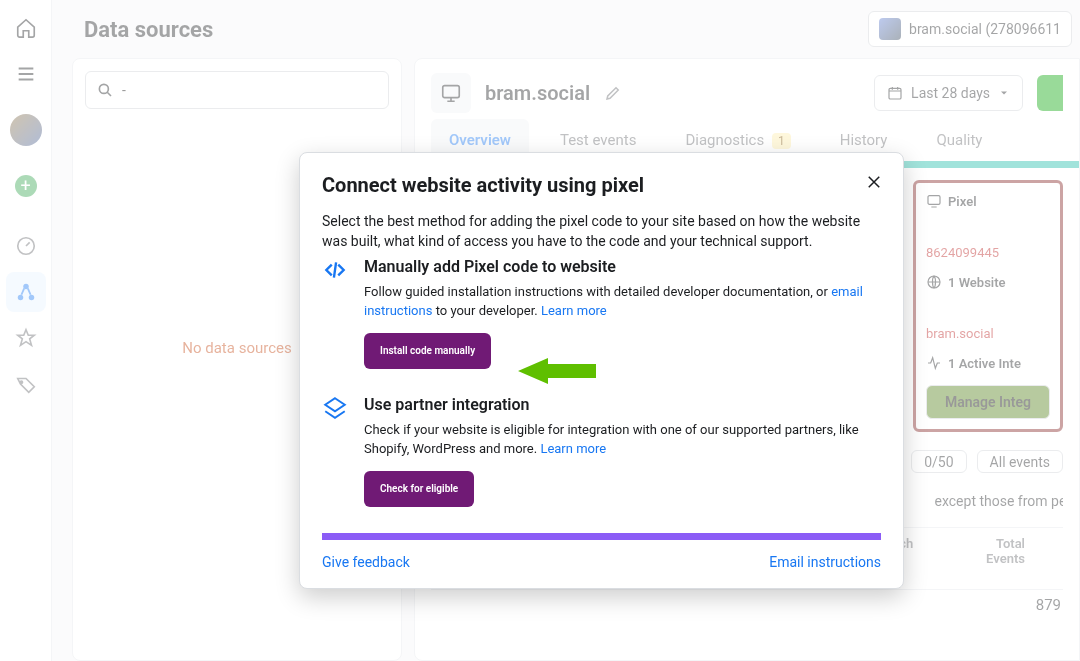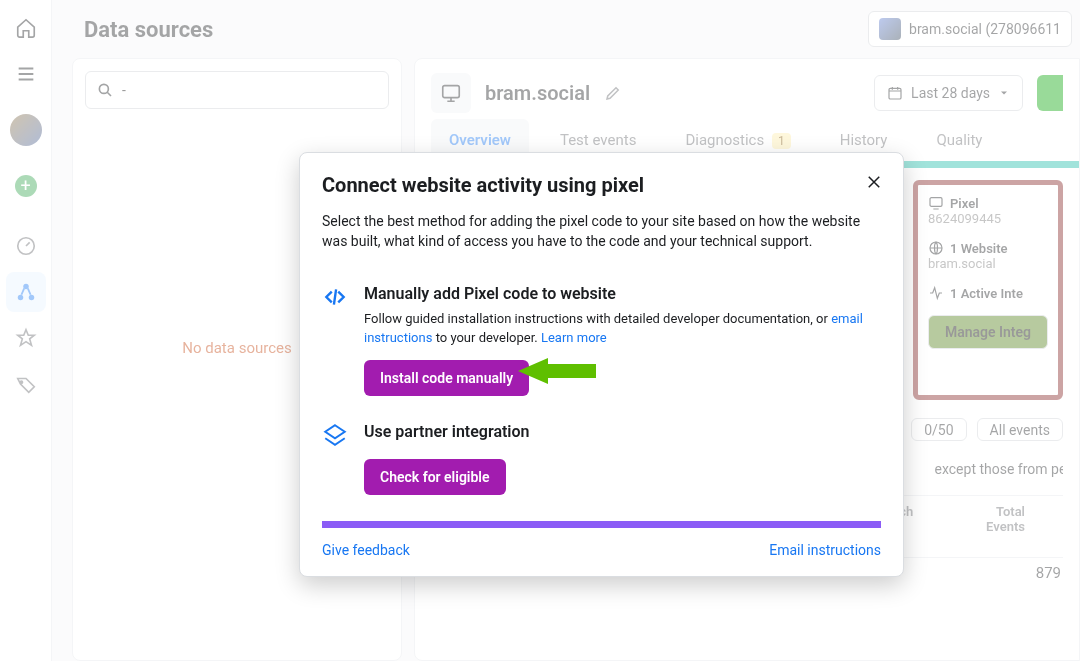--- a/index.html
+++ b/index.html
@@ -206,28 +206,28 @@
   .chart-card {
     flex:1;
     border:1px solid #e4e6eb;
     border-radius:6px;
     padding:10px;
     height:220px;
     position:relative;
   }
   .side-card {
     width:150px;
-    border:5px solid #7f1d1d;
+    border:3px solid #7f1d1d;
     border-radius:6px;
     padding:10px;
     font-size:13px;
   }
   .side-card .row { margin-bottom:14px;}
   .side-card .hd { font-weight:600; display:flex;align-items:center;gap:6px;}
-  .side-card .sub { color:#737373; }
+  .side-card .sub { color:#b91c1c;margin-top:36px; }
   .manage-btn {
     border:1px solid #ccd0d5;
     border-radius:6px;
     background:#4d7c0f;
     width:100%;
     height:34px;
     font-size:14px;
     font-weight:600;
     cursor:pointer;
   }
@@ -318,45 +318,45 @@
     width:30px;height:30px;
     display:flex;align-items:center;justify-content:center;
     cursor:pointer;
     border-radius:50%;
   }
   .modal-close svg{width:18px;height:18px;}
   .modal-desc {
     font-size:14px;
     line-height:1.45;
     color:#1c1e21;
-    margin-bottom: 32px;
+    margin-bottom: 5px;
   }
   .method {
     display:flex;
     gap:14px;
     margin-bottom: 26px;
   }
   .method-icon {
     width:28px;flex:0 0 28px;
     color:#1877f2;
   }
   .method-icon svg{width:26px;height:26px;}
   .method-body{flex:1;}
   .method-title{font-size:16px;font-weight:600;margin-bottom:6px;}
   .method-text{font-size:13px;line-height:1.5;color:#1c1e21;}
   .link {color:#1877f2;cursor:pointer;}
   .primary-btn {
     margin-top:12px;
-    background:#a21caf;
+    background:#701a75;
     color:#fff;
     border:none;
     height:36px;
     padding:0 16px;
     border-radius:6px;
-    font-size:14px;
+    font-size:10px;
     font-weight:600;
     cursor:pointer;
   }
   .arrow {
     position:absolute;
     left:518px;top:354px;
     width:78px;height:34px;
   }
   .modal-footer {
     display:flex;
@@ -574,20 +574,23 @@
   </div>
 
   <div class="method">
     <div class="method-icon">
       <svg viewBox="0 0 24 24" fill="none" stroke="#1877f2" stroke-width="1.8">
           <path d="M12 3l9 6-9 6-9-6 9-6zM3 15l9 6 9-6"></path>
         </svg>
     </div>
     <div class="method-body">
       <div class="method-title">Use partner integration</div>
+      <div class="method-text">
+        <span>Check if your website is eligible for integration with one of our supported partners, like Shopify, WordPress and more. </span><span class="link">Learn more</span>
+      </div>
       <button class="primary-btn">Check for eligible</button>
     </div>
   </div>
 
   <div class="modal-footer">
     <a class="link">Give feedback</a>
     <a class="link">Email instructions</a>
   </div>
 </div>
 

